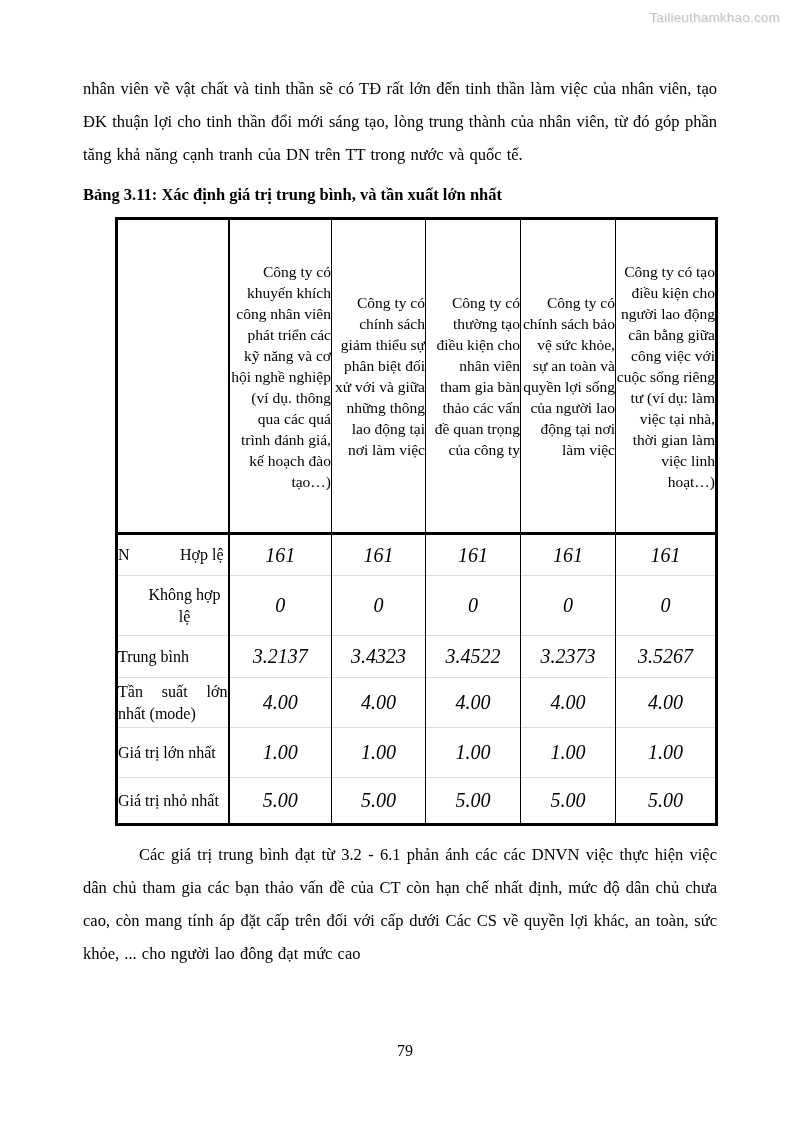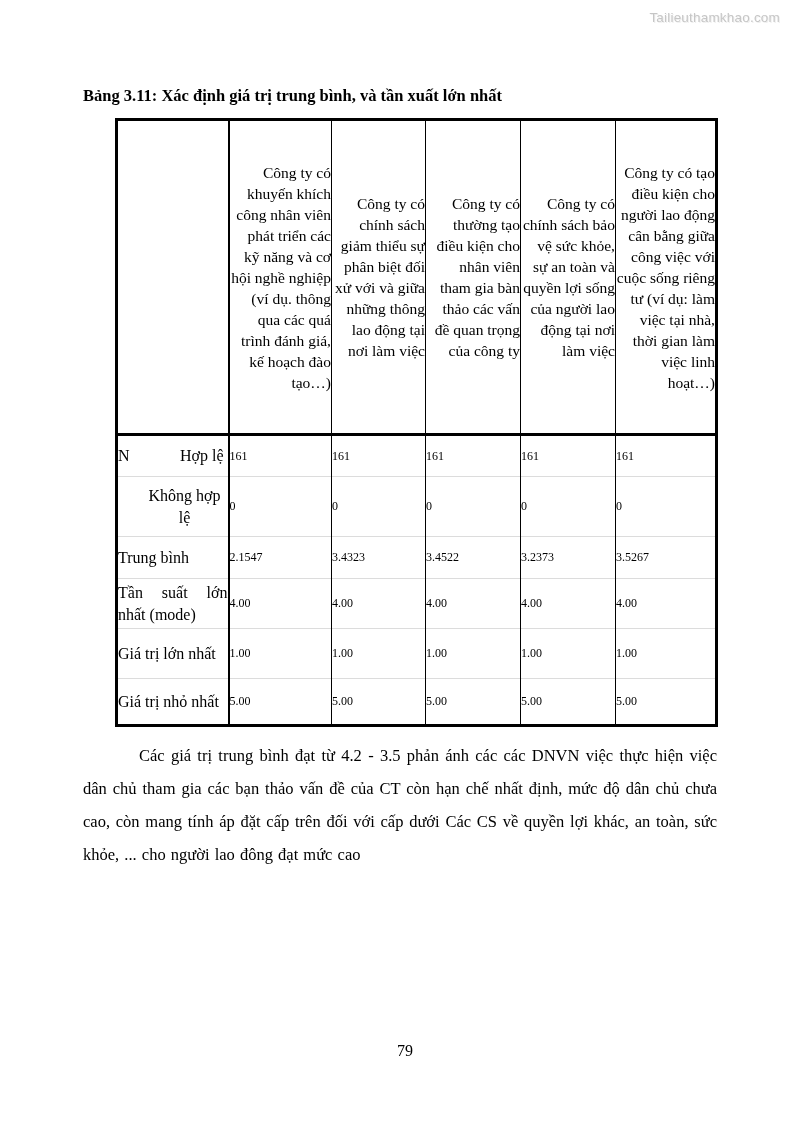--- a/index.html
+++ b/index.html
@@ -90,41 +90,43 @@
   .stub .invalid-label {
     width: 74px;
     margin-left: auto;
     margin-right: 6px;
     text-align: center;
   }
   .stub-justify div {
     text-align: justify;
   }
   .val {
-    font-size: 12px;
-    text-align: left;
+    font-size: 20px;
+    text-align: center;
+    font-style: italic;
   }
   .page-number {
     position: absolute;
     top: 1042px;
     left: 8px;
     width: 100%;
     text-align: center;
     font-size: 16px;
   }
 </style>
 </head>
 <body>
 
 <div class="page">
 
   <div class="watermark">Tailieuthamkhao.com</div>
 
   <div class="content">
 
+    <p class="para">nhân viên về vật chất và tinh thần sẽ có TĐ rất lớn đến tinh thần làm việc của nhân viên, tạo ĐK thuận lợi cho tinh thần đổi mới sáng tạo, lòng trung thành của nhân viên, từ đó góp phần tăng khả năng cạnh tranh của DN trên TT trong nước và quốc tế.</p>
 
     <p class="table-title">Bảng 3.11: Xác định giá trị trung bình, và tần xuất lớn nhất</p>
 
     <table class="doc-table">
       <colgroup>
         <col style="width:112px">
         <col style="width:103px">
         <col style="width:94px">
         <col style="width:95px">
         <col style="width:95px">
@@ -162,21 +164,21 @@
           <td class="val">0</td>
           <td class="val">0</td>
           <td class="val">0</td>
           <td class="val last-col">0</td>
         </tr>
 
         <tr class="body-row row-h3">
           <td class="stub stub-justify">
             <div>Trung bình</div>
           </td>
-          <td class="val">2.1547</td>
+          <td class="val">3.2137</td>
           <td class="val">3.4323</td>
           <td class="val">3.4522</td>
           <td class="val">3.2373</td>
           <td class="val last-col">3.5267</td>
         </tr>
 
         <tr class="body-row row-h4">
           <td class="stub stub-justify">
             <div>Tần suất lớn nhất (mode)</div>
           </td>
@@ -204,19 +206,19 @@
           </td>
           <td class="val">5.00</td>
           <td class="val">5.00</td>
           <td class="val">5.00</td>
           <td class="val">5.00</td>
           <td class="val last-col">5.00</td>
         </tr>
       </tbody>
     </table>
 
-    <p class="para para-bottom">Các giá trị trung bình đạt từ 4.2 - 3.5 phản ánh các các DNVN việc thực hiện việc dân chủ tham gia các bạn thảo vấn đề của CT còn hạn chế nhất định, mức độ dân chủ chưa cao, còn mang tính áp đặt cấp trên đối với cấp dưới Các CS về quyền lợi khác, an toàn, sức khỏe, ... cho người lao đông đạt mức cao</p>
+    <p class="para para-bottom">Các giá trị trung bình đạt từ 3.2 - 6.1 phản ánh các các DNVN việc thực hiện việc dân chủ tham gia các bạn thảo vấn đề của CT còn hạn chế nhất định, mức độ dân chủ chưa cao, còn mang tính áp đặt cấp trên đối với cấp dưới Các CS về quyền lợi khác, an toàn, sức khỏe, ... cho người lao đông đạt mức cao</p>
 
   </div>
 
   <div class="page-number">79</div>
 
 </div>
 
 </body></html>

